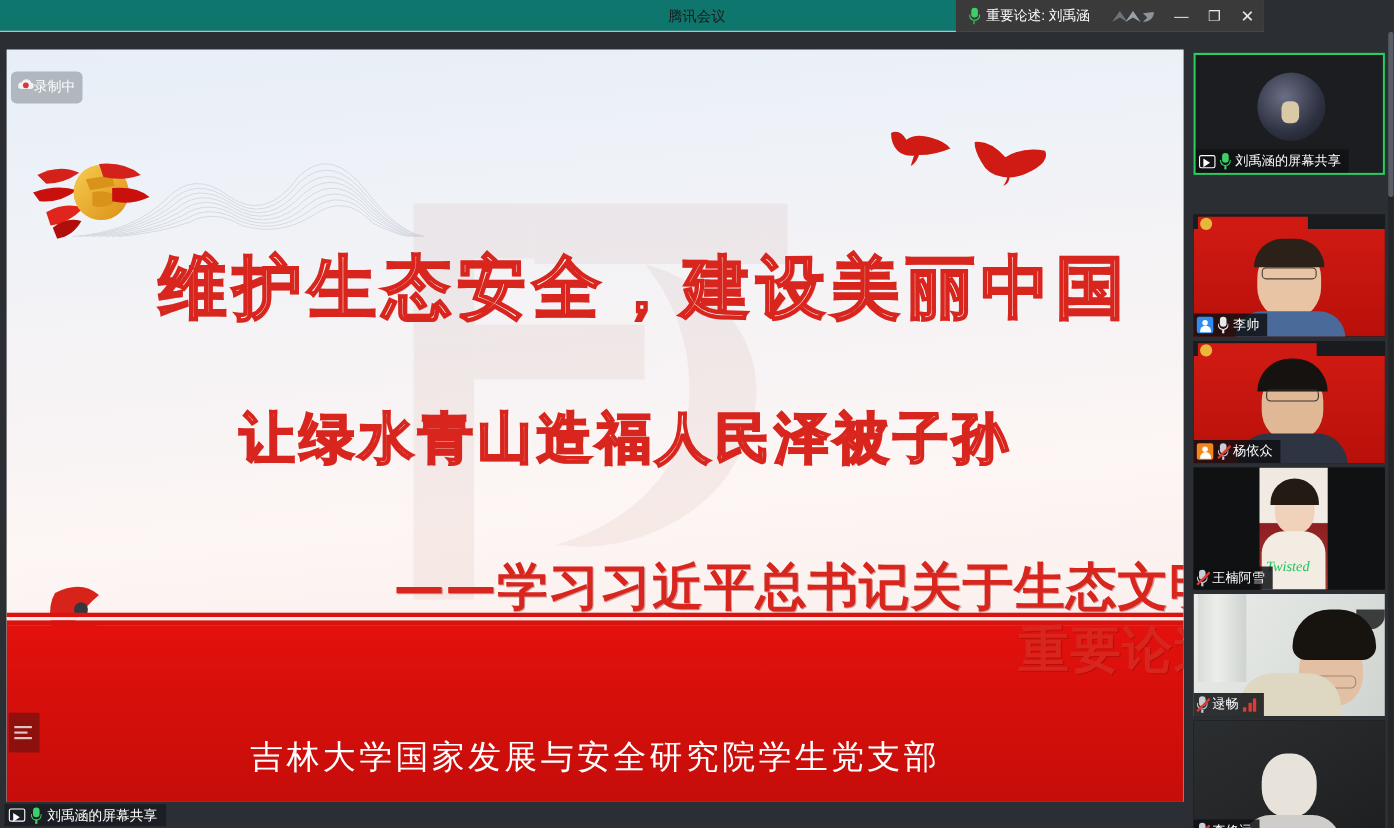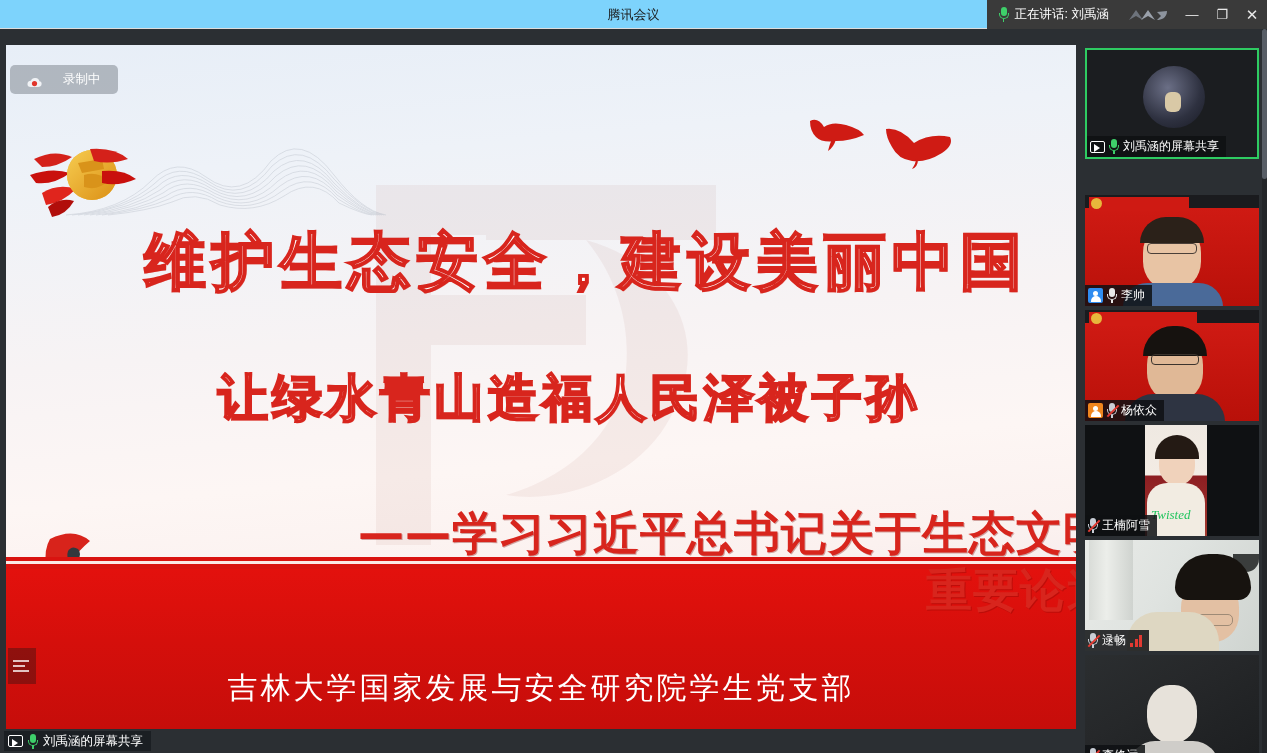--- a/index.html
+++ b/index.html
@@ -5,22 +5,22 @@
   * { box-sizing: border-box; margin: 0; padding: 0; }
   html, body {
     width: 1267px; height: 753px;
     overflow: hidden;
     background: #2b2f33;
     font-family: "Liberation Sans", "DejaVu Sans", sans-serif;
   }
 
   
   .titlebar {
-    position: absolute; left: 0; top: 0; width: 1267px; height: 29px;
-    background: #7dd3fc;
+    position: absolute; left: 0; top: 0; width: 1149px; height: 29px;
+    background: #0f766e;
     border-bottom: 1px solid #dcdcdc;
     text-decoration: underline;
   }
   .titlebar-title {
     position: absolute; left: 0; top: 0; width: 1267px; height: 29px;
     line-height: 29px; text-align: center;
     font-size: 13px; color: #1a1a1a;
   }
   .titlebar-right {
     position: absolute; right: 0; top: 0; height: 29px;
@@ -128,22 +128,22 @@
   }
   .slide-footer {
     position: absolute; left: 0; top: 623px; width: 1070px;
     text-align: center; font-size: 30px; color: #ffffff;
     letter-spacing: 3px; font-family: Liberation Serif, serif;
   }
 
   
   .rec-badge {
     position: absolute; left: 10px; top: 36px;
-    display: flex; align-items: flex-end; gap: 21px;
-    padding: 6px 17px;
+    display: flex; align-items: flex-start; gap: 0;
+    padding: 6px 6px;
     background: rgba(160,166,176,.78);
     border-radius: 5px;
   }
   .rec-badge .label { font-size: 12.5px; color: #ffffff; }
 
   
   .mini-list {
     position: absolute; left: 2px; top: 603px;
     width: 28px; height: 36px;
     background: rgba(60,20,18,.45);
@@ -238,21 +238,21 @@
 <div class="titlebar">
   <div class="titlebar-title">腾讯会议</div>
 
   <div class="titlebar-right">
     <div class="speaking-box">
       <span class="mic" style="color:#3ecf6a">
         <span class="cap"></span>
           <span class="arc"></span>
           <span class="stem"></span>
       </span>
-      <span class="speaking-text">正在讲话: 刘禹涵</span>
+      <span class="speaking-text">重要论述: 刘禹涵</span>
     </div>
 
     <div class="tb-icons">
       <svg width="42" height="16" viewBox="0 0 42 16">
         <path d="M2 13 L9 3 L16 13 L9 9 Z" fill="#6d737c"></path>
         <path d="M14 13 L21 3 L28 13 L21 9 Z" fill="#9aa1ab"></path>
         <path d="M40 4 C40 11 34 13 30 13 L34 9 L30 5 Z" fill="#8d949e"></path>
       </svg>
     </div>
 

